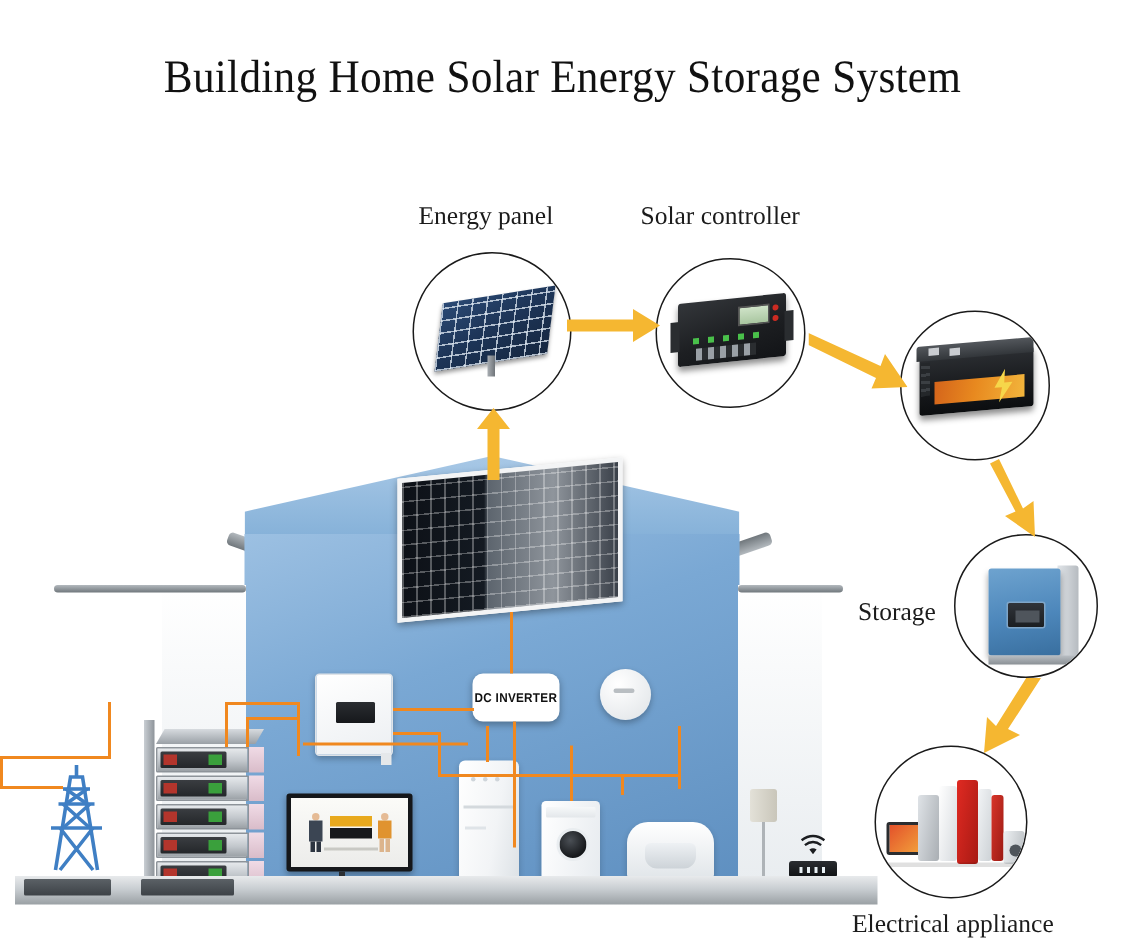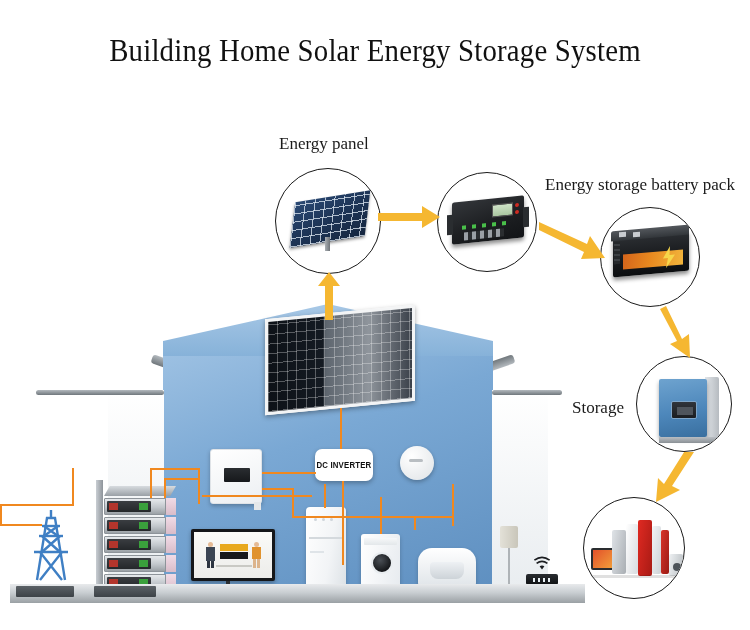--- a/index.html
+++ b/index.html
@@ -371,33 +371,33 @@
   </div>
 
   <div class="lbl" style="left:279px;top:134px;">Energy panel</div>
   <div class="circle" style="left:275px;top:168px;width:106px;height:106px;">
     <div class="c-panel">
       <div class="c-panel-grid"></div>
     </div>
     <div class="c-panel-pole"></div>
   </div>
 
+  <div class="lbl" style="left:427px;top:134px;">Solar controller</div>
   <div class="circle" style="left:437px;top:172px;width:100px;height:100px;">
     <div class="ctrl-body">
       <div class="ctrl-ear" style="left:-5px;"></div>
       <div class="ctrl-ear" style="right:-5px;"></div>
       <div class="ctrl-lcd"></div>
       <div class="ctrl-btn" style="top:7px;"></div>
       <div class="ctrl-btn" style="top:14px;"></div>
       <div class="ctrl-leds"></div>
       <div class="ctrl-term"></div>
     </div>
   </div>
 
-  <div class="lbl" style="left:545px;top:175px;">Energy storage battery pack</div>
   <div class="circle" style="left:600px;top:207px;width:100px;height:100px;">
     <div class="bat-body"></div>
     <div class="bat-lid"></div>
     <div class="bat-term" style="left:18px;"></div>
     <div class="bat-term" style="left:32px;"></div>
     <div class="bat-handle"></div>
     <div class="bat-label"></div>
     <svg class="bat-bolt" viewBox="0 0 16 22">
       <path d="M9 0 L2 12 L7 12 L5 22 L14 9 L8.5 9 Z" fill="#f6d64a"></path>
     </svg>
@@ -417,20 +417,21 @@
     <div class="ap" style="left:7px;bottom:28px;width:22px;height:18px;background:linear-gradient(135deg,#e3512a,#f2a33c);border:2px solid #2a2d30;"></div>
     <div class="ap" style="left:28px;bottom:24px;width:14px;height:44px;background:linear-gradient(100deg,#dfe3e7,#a9aeb3);"></div>
     <div class="ap" style="left:42px;bottom:24px;width:12px;height:50px;background:linear-gradient(100deg,#ffffff,#d7dbdf);"></div>
     <div class="ap" style="left:54px;bottom:22px;width:14px;height:56px;background:linear-gradient(100deg,#e02a22,#a81a14);"></div>
     <div class="ap" style="left:68px;bottom:24px;width:9px;height:48px;background:linear-gradient(100deg,#f2f4f6,#cdd2d6);"></div>
     <div class="ap" style="left:77px;bottom:24px;width:8px;height:44px;background:linear-gradient(100deg,#d8352a,#9c1b14);"></div>
     <div class="ap" style="left:85px;bottom:22px;width:14px;height:22px;background:linear-gradient(100deg,#eef1f3,#b9bec2);"></div>
     <div class="ap" style="left:89px;bottom:27px;width:8px;height:8px;border-radius:50%;background:#4e545a;"></div>
     <div class="ap" style="left:6px;bottom:20px;width:90px;height:3px;background:rgba(0,0,0,.12);"></div>
   </div>
+  <div class="lbl" style="left:568px;top:606px;">Electrical appliance</div>
 
   <svg class="arrow" style="left:318px;top:272px;" width="22" height="48" viewBox="0 0 22 48">
     <path d="M7 48 L7 14 L0 14 L11 0 L22 14 L15 14 L15 48 Z" fill="#f5b731"></path>
   </svg>
 
   <svg class="arrow" style="left:378px;top:206px;" width="62" height="22" viewBox="0 0 62 22">
     <path d="M0 7 L44 7 L44 0 L62 11 L44 22 L44 15 L0 15 Z" fill="#f5b731"></path>
   </svg>
 
   <svg class="arrow" style="left:539px;top:218px;" width="66" height="44" viewBox="0 0 66 44">

